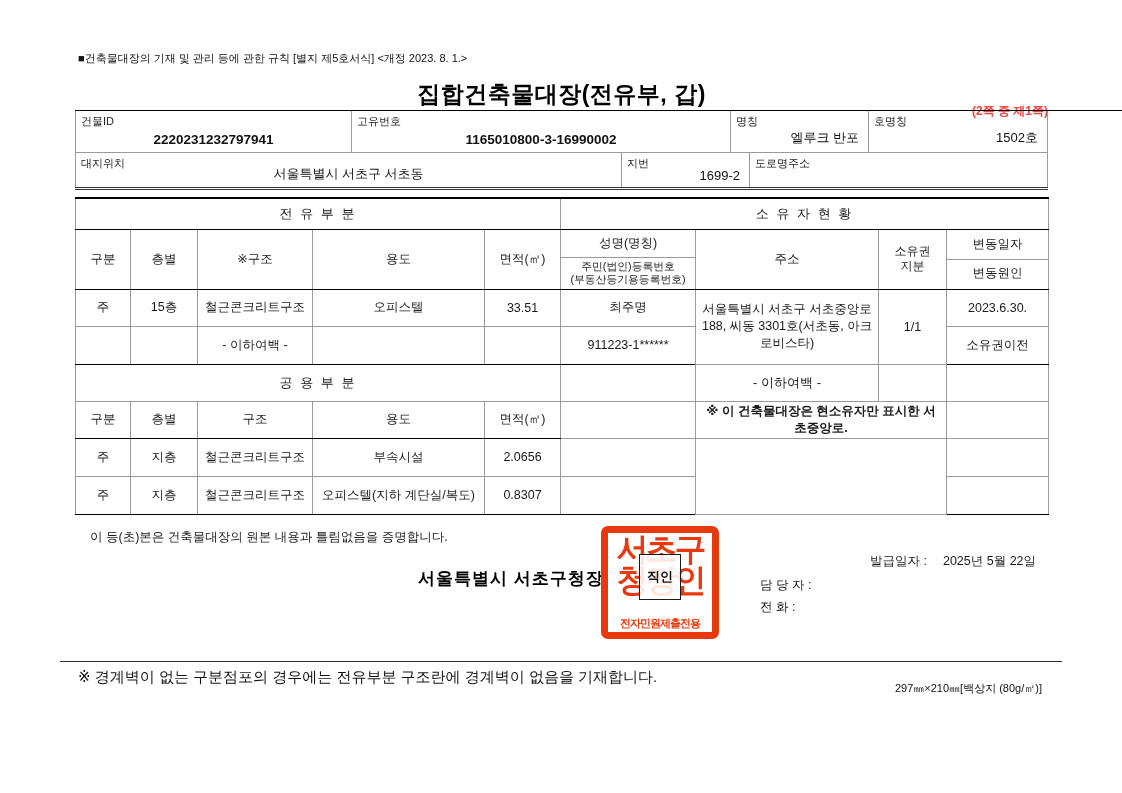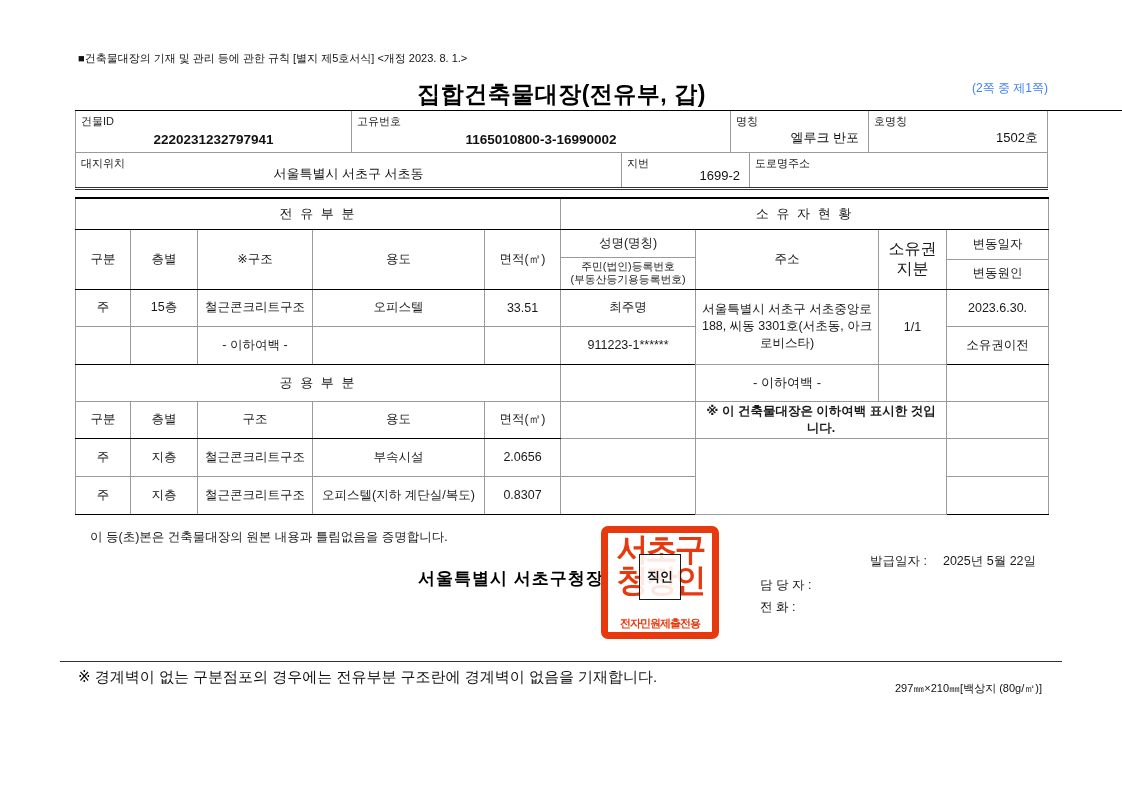--- a/index.html
+++ b/index.html
@@ -6,21 +6,21 @@
   .page {
     position:relative; width:1122px; height:793px; background:#ffffff;
     font-family:"Liberation Sans","DejaVu Sans",sans-serif; color:#1a1a1a;
     overflow:hidden;
   }
   .abs { position:absolute; }
 
   
   .notice { left:78px; top:51px; font-size:11px; color:#111; }
   .doc-title { left:75px; top:79px; width:973px; text-align:center; font-size:23px; font-weight:700; letter-spacing:0.5px; color:#000; }
-  .page-indicator { right:74px; top:80px; font-size:12px; color:#3b82f6; }
+  .page-indicator { right:74px; top:103px; font-size:12px; color:#ef4444;font-weight:bold; }
 
   
   .info-table { left:75px; top:110px; width:1057px; border-top:1.6px solid #000; }
   .irow { display:flex; }
   .icell { position:relative; box-sizing:border-box; border-right:1px solid #9a9a9a; border-bottom:1px solid #9a9a9a;
            display:flex; justify-content:center; align-items:flex-end; padding-bottom:5px; }
   .icell:first-child { border-left:1px solid #9a9a9a; }
   .irow.r2 .icell { border-bottom:none; }
   .irow.r1 .icell { height:42px; }
   .irow.r2 .icell { height:35px; }
@@ -49,21 +49,21 @@
   tr.cheads td { height:37px; }
   tr.c1 td, tr.c2 td { height:38px; }
   td.left { text-align:left; padding-left:7px; }
   td.right { text-align:right; padding-right:9px; }
   td.ctr { text-align:center; }
   .split { display:flex; flex-direction:column; height:100%; }
   .split .top { height:27px; display:flex; align-items:center; justify-content:center; border-bottom:1px solid #9a9a9a; font-size:12.5px; }
   .split .bot { flex:1; display:flex; flex-direction:column; align-items:center; justify-content:center; font-size:10.8px; line-height:1.25; }
   .split2 .top, .split2 .bot { height:50%; border-bottom:none; }
   .split2 .top { border-bottom:1px solid #9a9a9a; }
-  .twolines { line-height:1.25; font-size:16px; }
+  .twolines { line-height:1.25; font-size:12px; }
   td.addr { font-size:12px; text-align:left; padding:0 7px; line-height:1.35; }
   td.notice-cell { font-weight:700; font-size:12.5px; }
 
   
   .statement { left:90px; top:529px; font-size:12.5px; }
   .issuer { left:418px; top:567px; font-size:17px; font-weight:700; color:#000; letter-spacing:1px; }
   .issue-date { left:870px; top:553px; font-size:12.5px; }
   .issue-date .dv { margin-left:16px; }
   .staff { left:760px; top:577px; font-size:12.5px; }
   .phone { left:760px; top:599px; font-size:12.5px; }
@@ -202,21 +202,21 @@
         <td></td>
         <td></td>
       </tr>
       <tr class="cheads">
         <td class="hb">구분</td>
         <td class="hb">층별</td>
         <td class="hb">구조</td>
         <td class="hb">용도</td>
         <td class="hb">면적(㎡)</td>
         <td></td>
-        <td colspan="2" class="notice-cell">※ 이 건축물대장은 이하여백 표시한 것입니다.</td>
+        <td colspan="2" class="notice-cell">※ 이 건축물대장은 현소유자만 표시한 서초중앙로.</td>
         <td></td>
       </tr>
       <tr class="c1">
         <td>주</td>
         <td>지층</td>
         <td class="left">철근콘크리트구조</td>
         <td class="left">부속시설</td>
         <td class="right">2.0656</td>
         <td></td>
         <td colspan="2" rowspan="2"></td>

